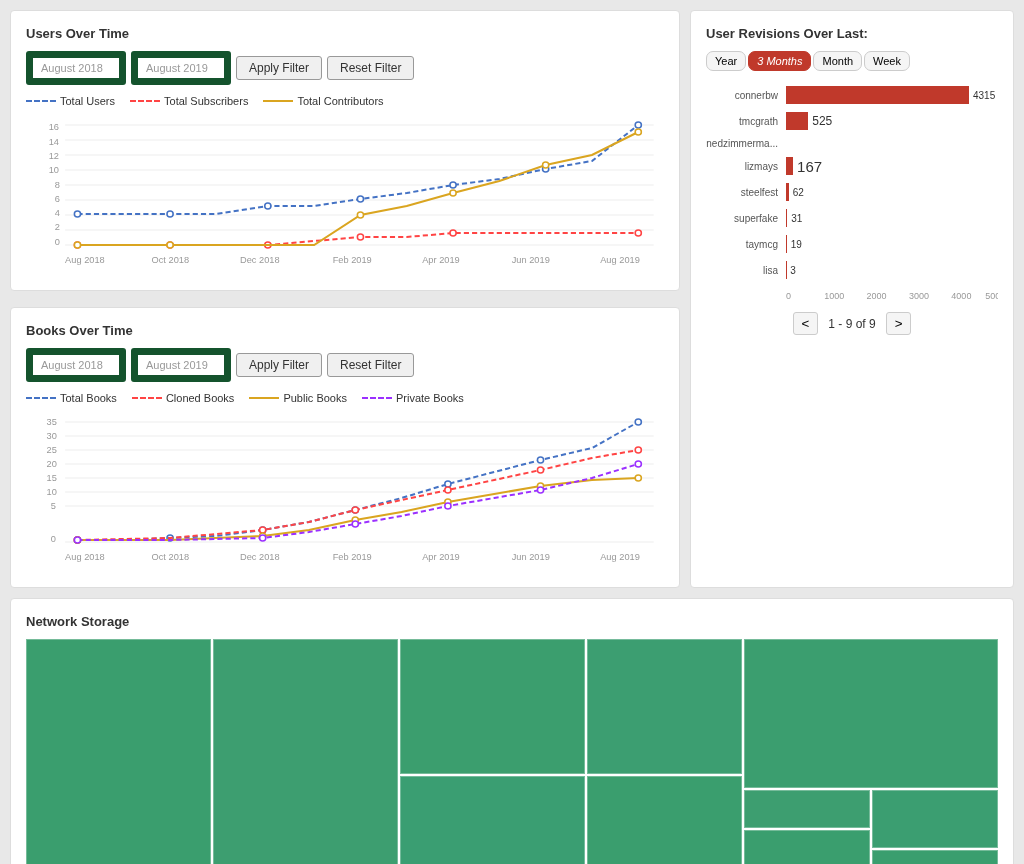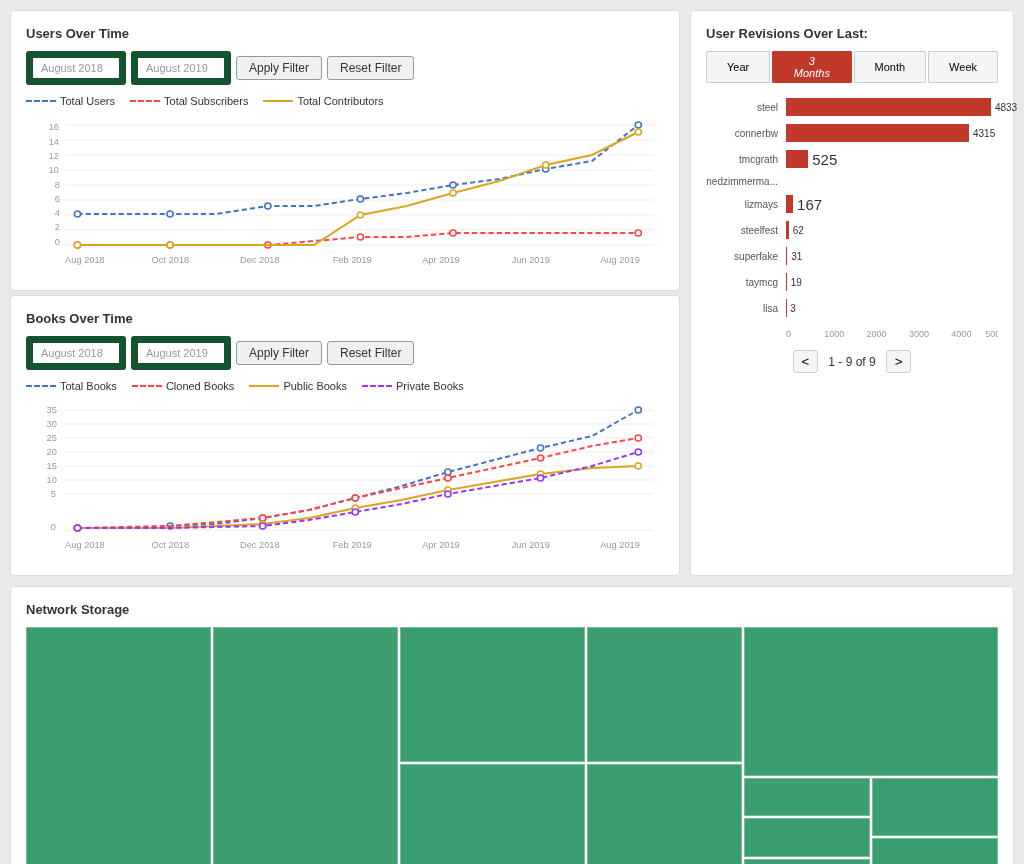--- a/index.html
+++ b/index.html
@@ -1,20 +1,20 @@
 <!DOCTYPE html>
 <html><head>
   <meta charset="utf-8">
   <style>
     * { box-sizing: border-box; margin: 0; padding: 0; }
     body { background: #e8e8e8; font-family: Arial, sans-serif; font-size: 12px; color: #333; padding: 10px; }
     
     .main-layout { display: flex; flex-direction: column; gap: 10px; }
     .top-row { display: flex; gap: 10px; }
-    .left-panels { display: flex; flex-direction: column; gap: 4px; flex: 0 0 670px; }
+    .left-panels { display: flex; flex-direction: column; gap: 16px; flex: 0 0 670px; }
     .right-panel { flex: 1; background: #fff; border: 1px solid #ddd; border-radius: 4px; padding: 15px; }
     
     .panel { background: #fff; border: 1px solid #ddd; border-radius: 4px; padding: 15px; }
     .panel-title { font-size: 13px; font-weight: bold; margin-bottom: 10px; color: #333; }
     
     
     .filter-row { display: flex; align-items: center; gap: 5px; margin-bottom: 10px; }
     .date-input { border: 7px solid #14532d; padding: 4px 8px; font-size: 11px; color: #999; border-radius: 3px; width: 100px; }
     .btn { padding: 4px 12px; font-size: 12px; border: 1px solid #999; background: #f0f0f0; cursor: pointer; border-radius: 3px; color: #333; }
     
@@ -22,21 +22,21 @@
     .legend { display: flex; gap: 15px; margin-bottom: 8px; font-size: 11px; align-items: center; }
     .legend-item { display: flex; align-items: center; gap: 4px; }
     
     
     .chart-container { width: 100%; height: 160px; position: relative; }
     .chart-svg { width: 100%; height: 100%; }
     
     
     .revision-title { font-size: 13px; font-weight: bold; margin-bottom: 10px; }
     .time-filter { display: flex; gap: 2px; margin-bottom: 15px; }
-    .time-btn { padding: 3px 20px; font-size: 11px; border: 1px solid #ccc; background: #f5f5f5; cursor: pointer; border-radius: 1px; }
+    .time-btn { padding: 3px 8px; font-size: 11px; border: 1px solid #ccc; background: #f5f5f5; cursor: pointer; border-radius: 7px; }
     .time-btn.active { background: #c0392b; color: white; border-color: #c0392b; font-style: italic; }
     
     .bar-chart { width: 100%; }
     .bar-row { display: flex; align-items: center; margin-bottom: 8px; font-size: 11px; }
     .bar-label { width: 80px; text-align: right; padding-right: 8px; color: #555; font-size: 10px; overflow: hidden; text-overflow: ellipsis; white-space: nowrap; }
     .bar-container { flex: 1; position: relative; height: 18px; }
     .bar-fill { height: 100%; background: #c0392b; display: inline-block; }
     
     .pagination { display: flex; justify-content: center; align-items: center; gap: 10px; margin-top: 10px; font-size: 12px; }
     .page-btn { padding: 3px 8px; border: 1px solid #ccc; background: #f5f5f5; cursor: pointer; border-radius: 3px; }
@@ -232,39 +232,32 @@
     <div class="right-panel">
       <div class="revision-title">User Revisions Over Last:</div>
       <div class="time-filter">
         <button class="time-btn">Year</button>
         <button class="time-btn active">3 Months</button>
         <button class="time-btn">Month</button>
         <button class="time-btn">Week</button>
       </div>
 
       <div class="bar-chart" id="bar-chart">
-      <div class="bar-row">
-      <div class="bar-label">steel</div>
-      <div class="bar-container" style="position:relative;">
-        <div class="bar-fill" style="width:96.66%; height:18px; background:#c0392b; display:inline-block;"></div>
-        <span style="position:absolute; left:96.66%; top:50%; transform:translateY(-50%); padding-left:4px; white-space:nowrap; font-size:10px; color:#333;">4833</span>
-      </div>
-    </div>
           <div class="bar-row">
       <div class="bar-label">connerbw</div>
       <div class="bar-container" style="position:relative;">
         <div class="bar-fill" style="width:86.3%; height:18px; background:#c0392b; display:inline-block;"></div>
         <span style="position:absolute; left:86.3%; top:50%; transform:translateY(-50%); padding-left:4px; white-space:nowrap; font-size:10px; color:#333;">4315</span>
       </div>
     </div>
           <div class="bar-row">
       <div class="bar-label">tmcgrath</div>
       <div class="bar-container" style="position:relative;">
         <div class="bar-fill" style="width:10.5%; height:18px; background:#c0392b; display:inline-block;"></div>
-        <span style="position:absolute; left:10.5%; top:50%; transform:translateY(-50%); padding-left:4px; white-space:nowrap; font-size:15px; color:#333;">525</span>
+        <span style="position:absolute; left:10.5%; top:50%; transform:translateY(-50%); padding-left:4px; white-space:nowrap; font-size:12px; color:#333;">525</span>
       </div>
     </div>
           <div class="bar-row">
       <div class="bar-label">nedzimmerma...</div>
     </div>
           <div class="bar-row">
       <div class="bar-label">lizmays</div>
       <div class="bar-container" style="position:relative;">
         <div class="bar-fill" style="width:3.34%; height:18px; background:#c0392b; display:inline-block;"></div>
         <span style="position:absolute; left:3.34%; top:50%; transform:translateY(-50%); padding-left:4px; white-space:nowrap; font-size:15px; color:#333;">167</span>

